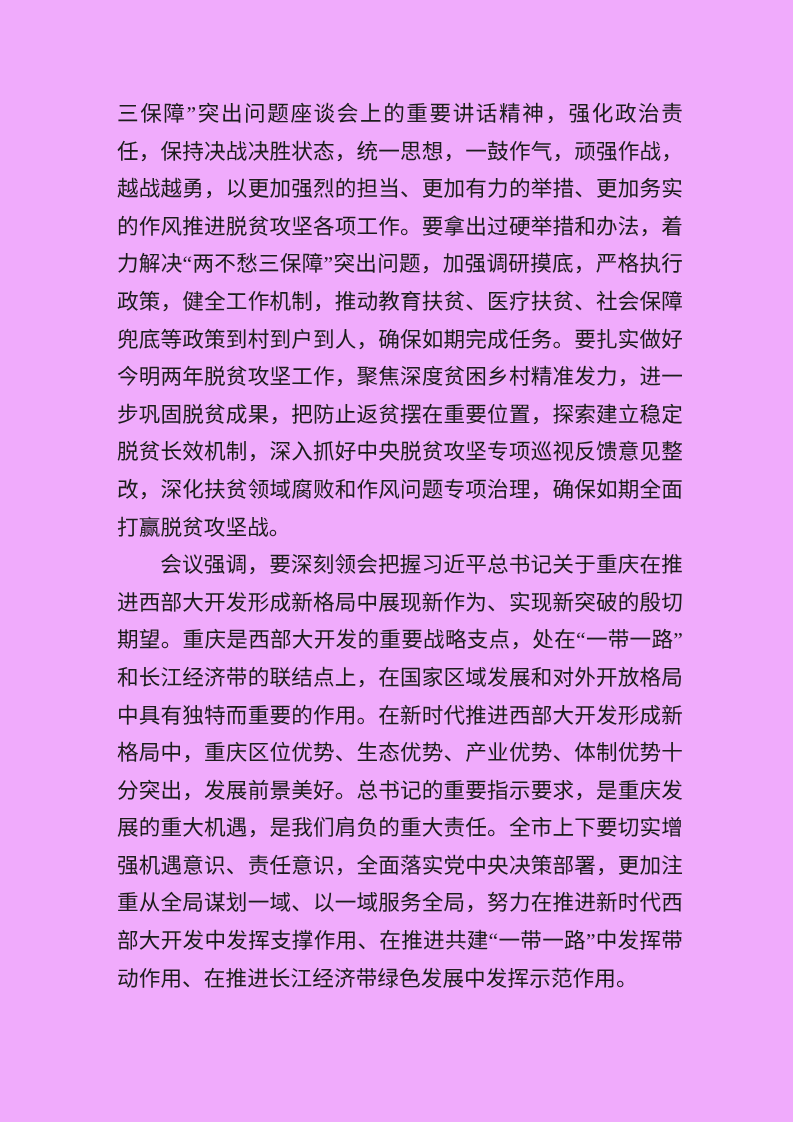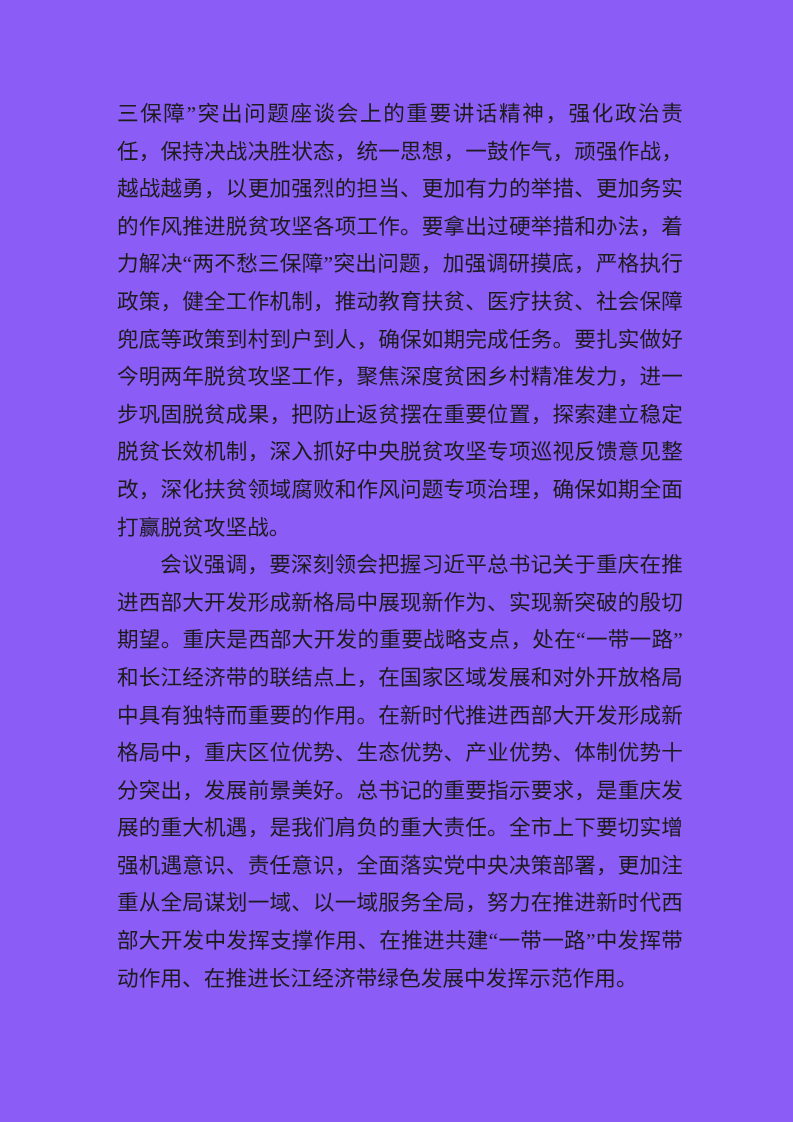--- a/index.html
+++ b/index.html
@@ -5,21 +5,21 @@
   html, body {
     margin: 0;
     padding: 0;
     background: #ffffff;
   }
   .page {
     position: relative;
     width: 793px;
     height: 1122px;
     margin: 0 auto;
-    background: #8b5cf6;
+    background: #f0abfc;
     overflow: hidden;
   }
   .text-block {
     position: absolute;
     left: 117px;
     top: 96px;
     width: 566px;
     font-family: "Liberation Serif", "DejaVu Serif", serif;
     font-size: 21.6px;
     line-height: 37.6px;

